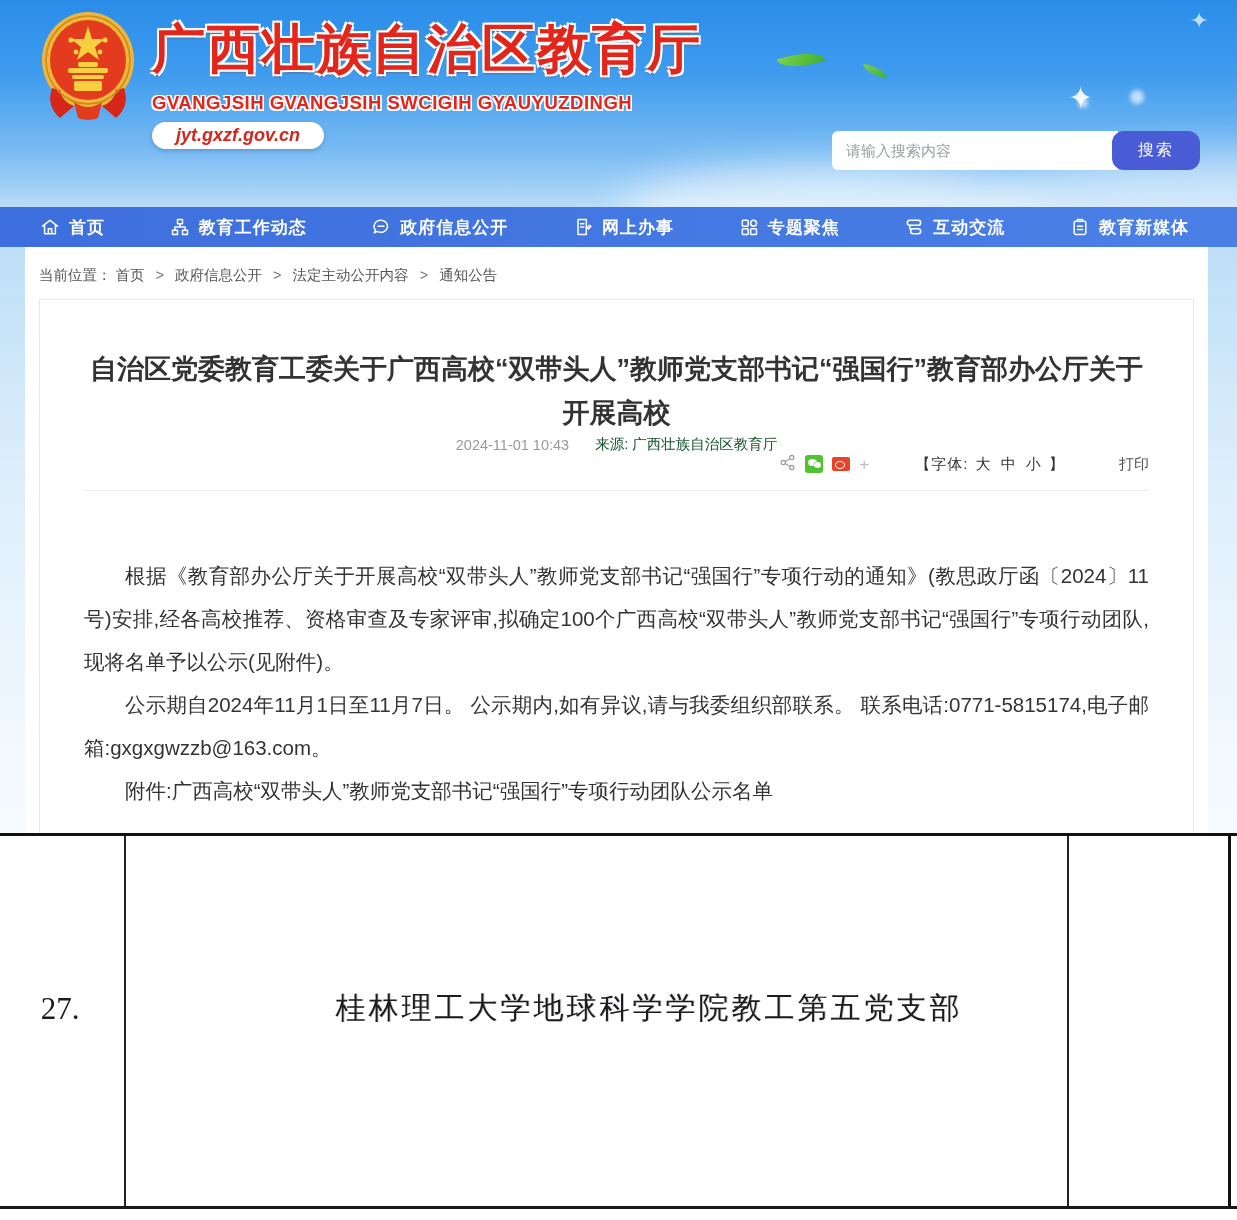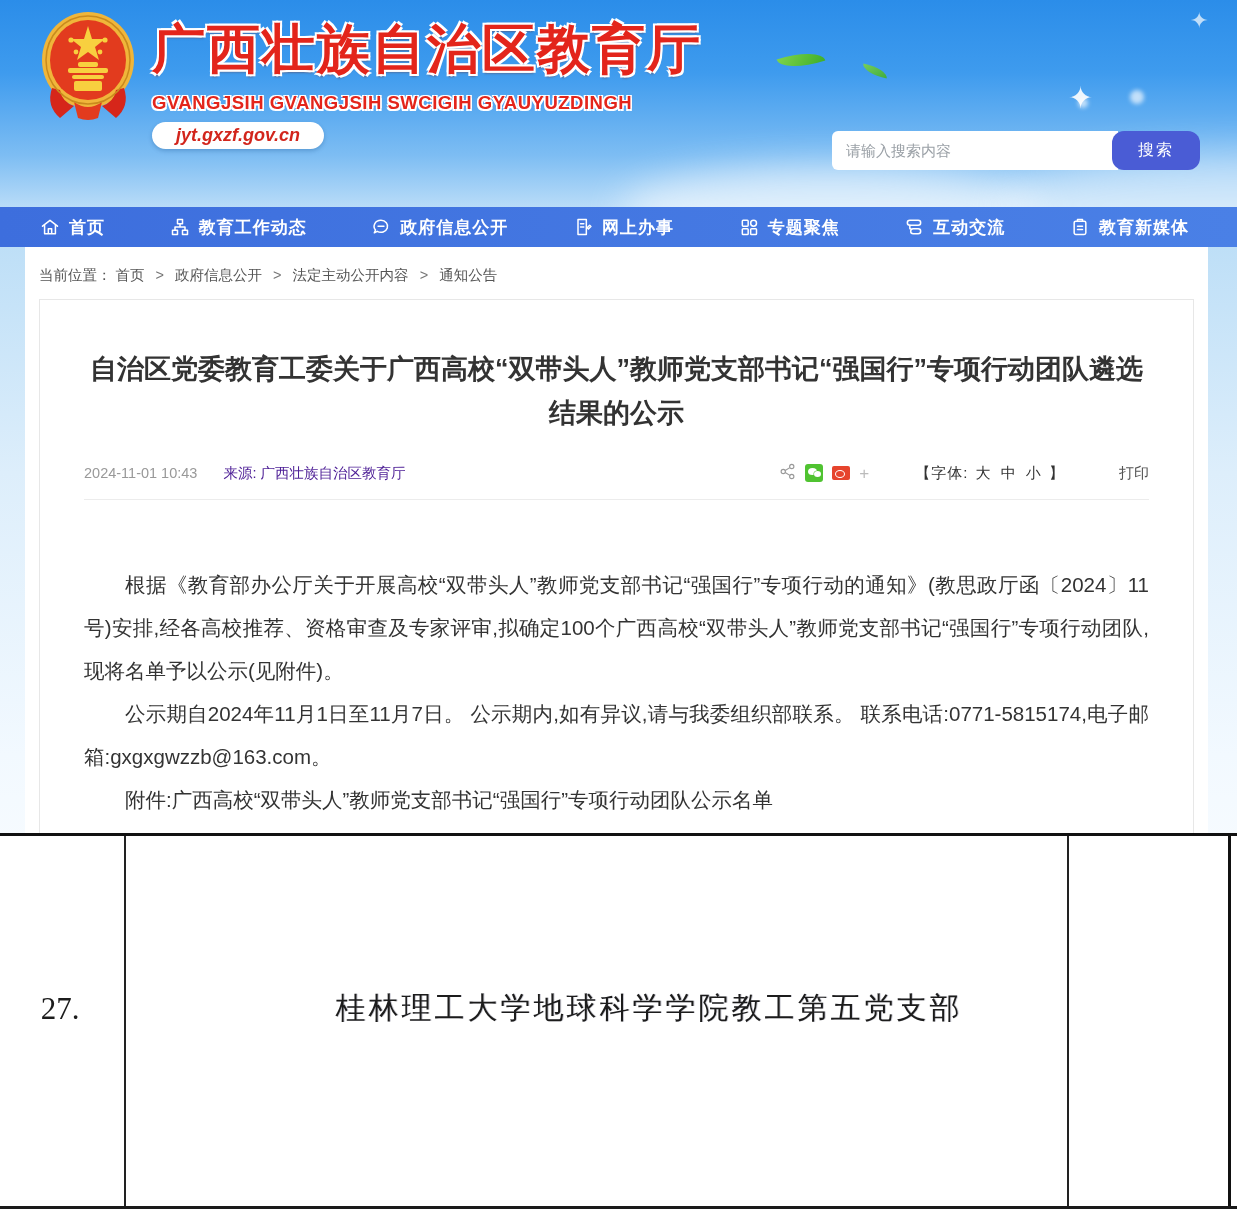--- a/index.html
+++ b/index.html
@@ -70,26 +70,26 @@
   .breadcrumb .crumb { color:#555; cursor:pointer; }
   .breadcrumb .sep { margin:0 7px; color:#777; }
   .article-box {
     margin:0 14px; border:1px solid #e7e7e7; background:#fff; height:880px; padding:0 44px;
   }
   .article-title {
     margin:47px auto 0; text-align:center; font-size:27px; font-weight:bold; color:#333;
     line-height:44px; max-width:1060px;
   }
   .meta-row {
-    margin-top:28px; display:flex; align-items:center; font-size:14.5px; color:#999;
-    padding-bottom:16px; border-bottom:1px solid #ececec;
+    display:flex; align-items:center; font-size:14.5px; color:#999;
+    padding-bottom:16px; border-bottom:1px solid #ececec;flex-direction:column;
   }
   .meta-left { display:flex; align-items:center; gap:8px; }
   .meta-date { color:#999; }
-  .meta-source { margin-left:18px; color:#4c1d95; }
+  .meta-source { margin-left:18px; color:#14532d; }
   .meta-right { margin-left:auto; display:flex; align-items:center; gap:10px; }
   .share-icons { display:flex; align-items:center; gap:9px; margin-right:36px; }
   .icon-share svg { width:17px; height:17px; stroke:#999; fill:none; stroke-width:1.6; }
   .icon-wechat { width:18px; height:18px; background:#50c331; border-radius:3px; position:relative; cursor:pointer; }
   .icon-wechat::before { content:""; position:absolute; left:3px; top:4px; width:9px; height:7px; background:#fff; border-radius:50%; }
   .icon-wechat::after { content:""; position:absolute; left:9px; top:7px; width:7px; height:6px; background:#fff; border-radius:50%; box-shadow:0 0 0 .5px #50c331; }
   .icon-weibo { width:18px; height:14px; background:#e6442d; border-radius:2px; position:relative; cursor:pointer; }
   .icon-weibo::before { content:""; position:absolute; left:3px; top:4px; width:8px; height:6px; border:1.2px solid #fff; border-radius:50%; }
   .icon-plus { color:#bbb; font-size:17px; cursor:pointer; line-height:1; }
   .font-ctrl { color:#333; font-size:15px; letter-spacing:1px; }
@@ -225,21 +225,21 @@
         <span class="crumb">首页</span>
         <span class="sep">&gt;</span>
         <span class="crumb">政府信息公开</span>
         <span class="sep">&gt;</span>
         <span class="crumb">法定主动公开内容</span>
         <span class="sep">&gt;</span>
         <span class="crumb">通知公告</span>
       </div>
 
       <div class="article-box">
-        <h1 class="article-title">自治区党委教育工委关于广西高校“双带头人”教师党支部书记“强国行”专项行动团队遴选结果的公示</h1>
+        <h1 class="article-title">自治区党委教育工委关于广西高校“双带头人”教师党支部书记“强国行”教育部办公厅关于开展高校</h1>
 
         <div class="meta-row">
           <div class="meta-left">
             <span class="meta-date">2024-11-01 10:43</span>
             <span class="meta-source">来源: 广西壮族自治区教育厅</span>
           </div>
           <div class="meta-right">
             <div class="share-icons">
               <span class="icon-share">
                 <svg viewBox="0 0 24 24">

